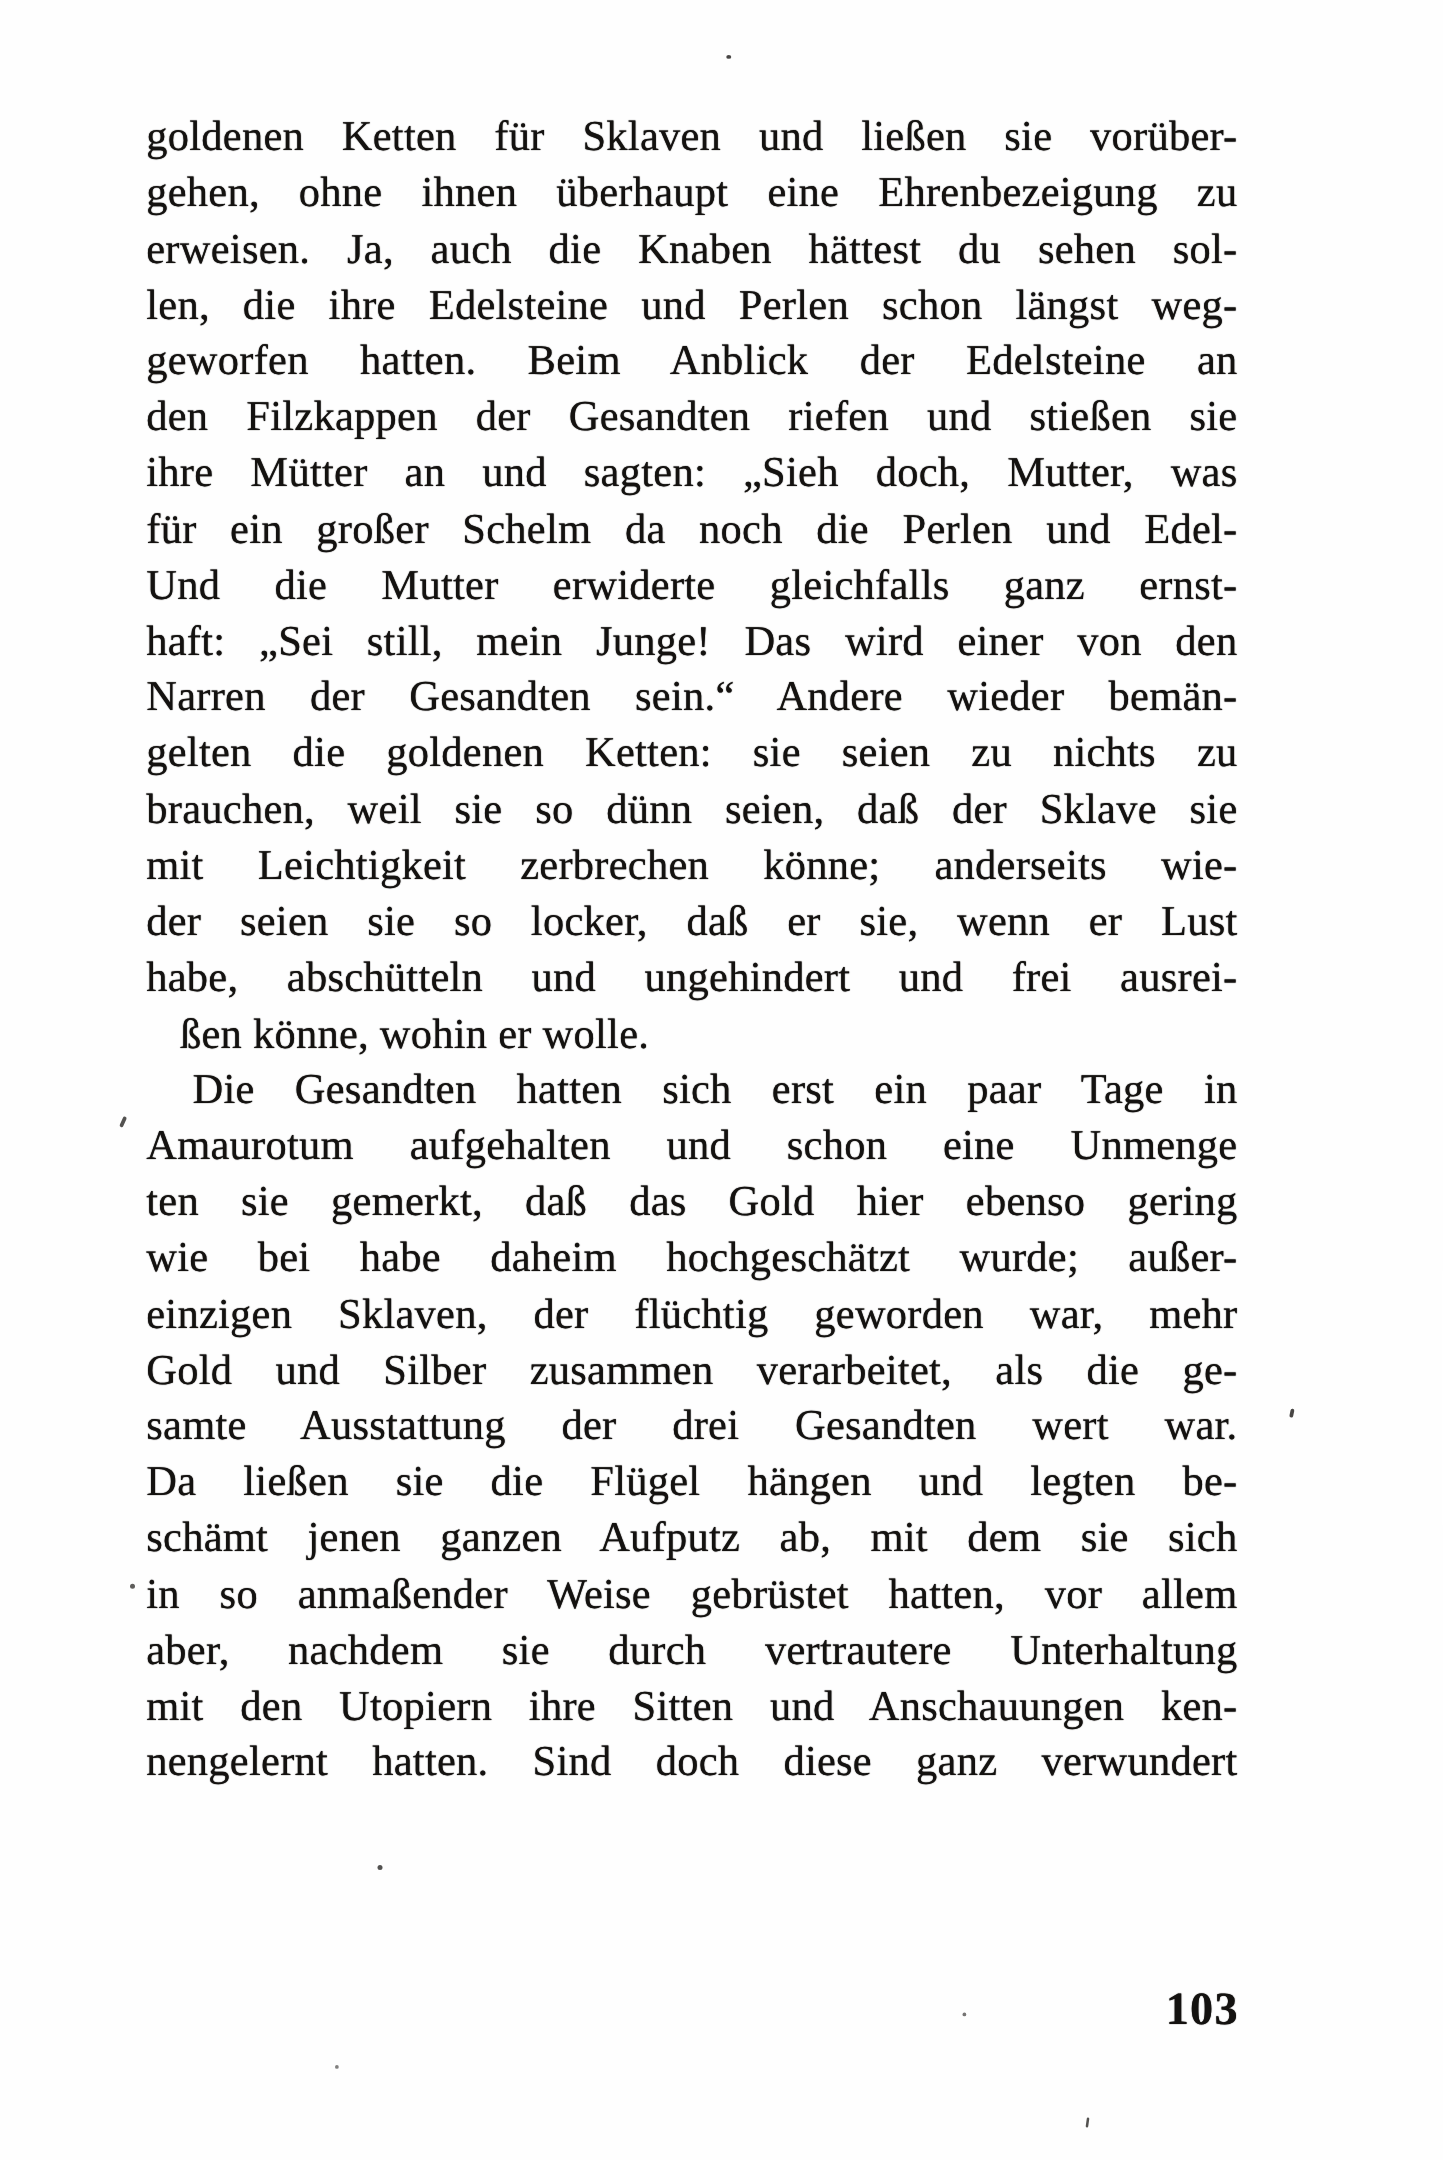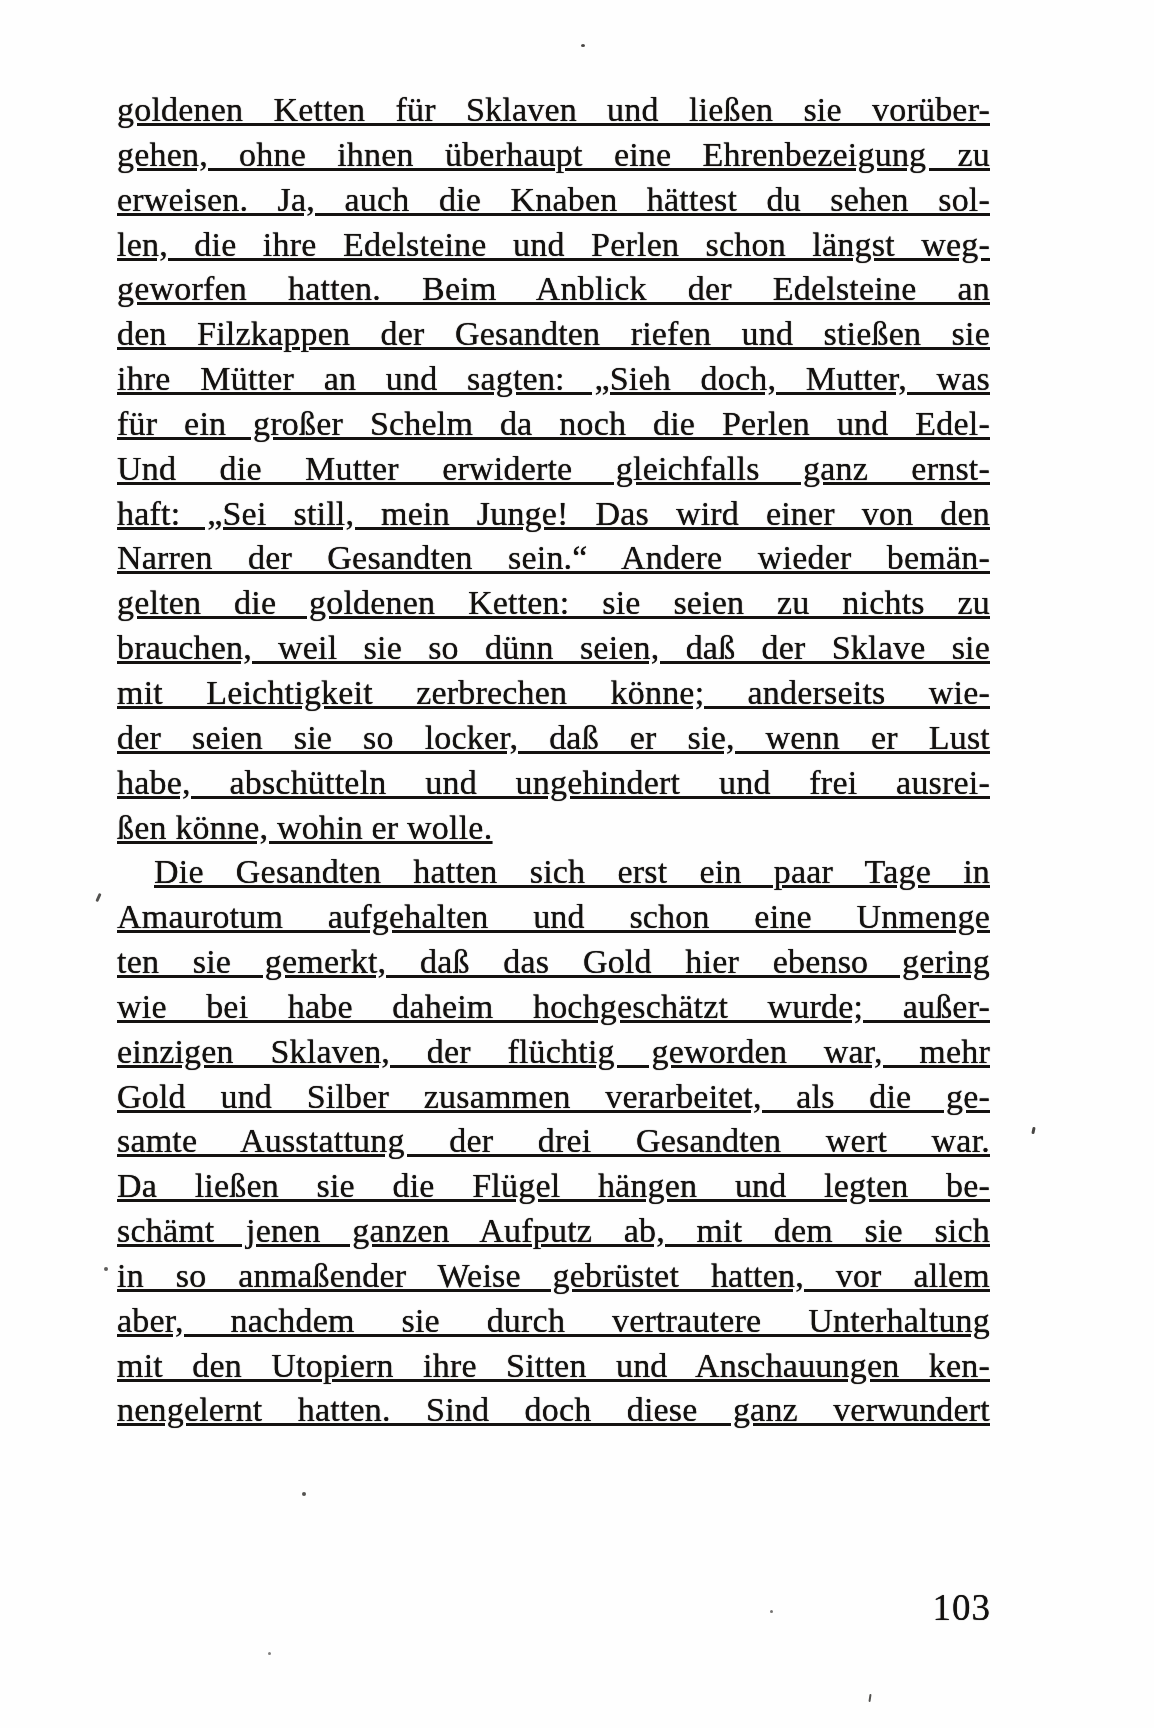--- a/index.html
+++ b/index.html
@@ -27,30 +27,29 @@
     text-shadow: 0 0 0.9px currentColor;
   }
   .paragraph { margin: 0; padding: 0; }
   .line {
     height: 44.85px;
     line-height: 44.85px;
     text-align: justify;
     text-align-last: justify;
     white-space: normal;
     overflow: visible;
-    text-decoration: underline;
   }
-  .line.flush { text-align-last: left; }
+  .line.flush { text-align-last: left; margin-left: 27px; }
   .line.indent { text-indent: 37px; }
   .page-number {
     position: absolute;
     top: 1589px;
     right: 163px;
     font-size: 37px;
-    font-weight: normal;
+    font-weight: bold;
     line-height: 1;
     letter-spacing: 1px;
     text-shadow: 0 0 0.8px currentColor;
     margin-left: 40px;
   }
   
   .speck {
     position: absolute;
     background: #1a1815;
     border-radius: 50%;

